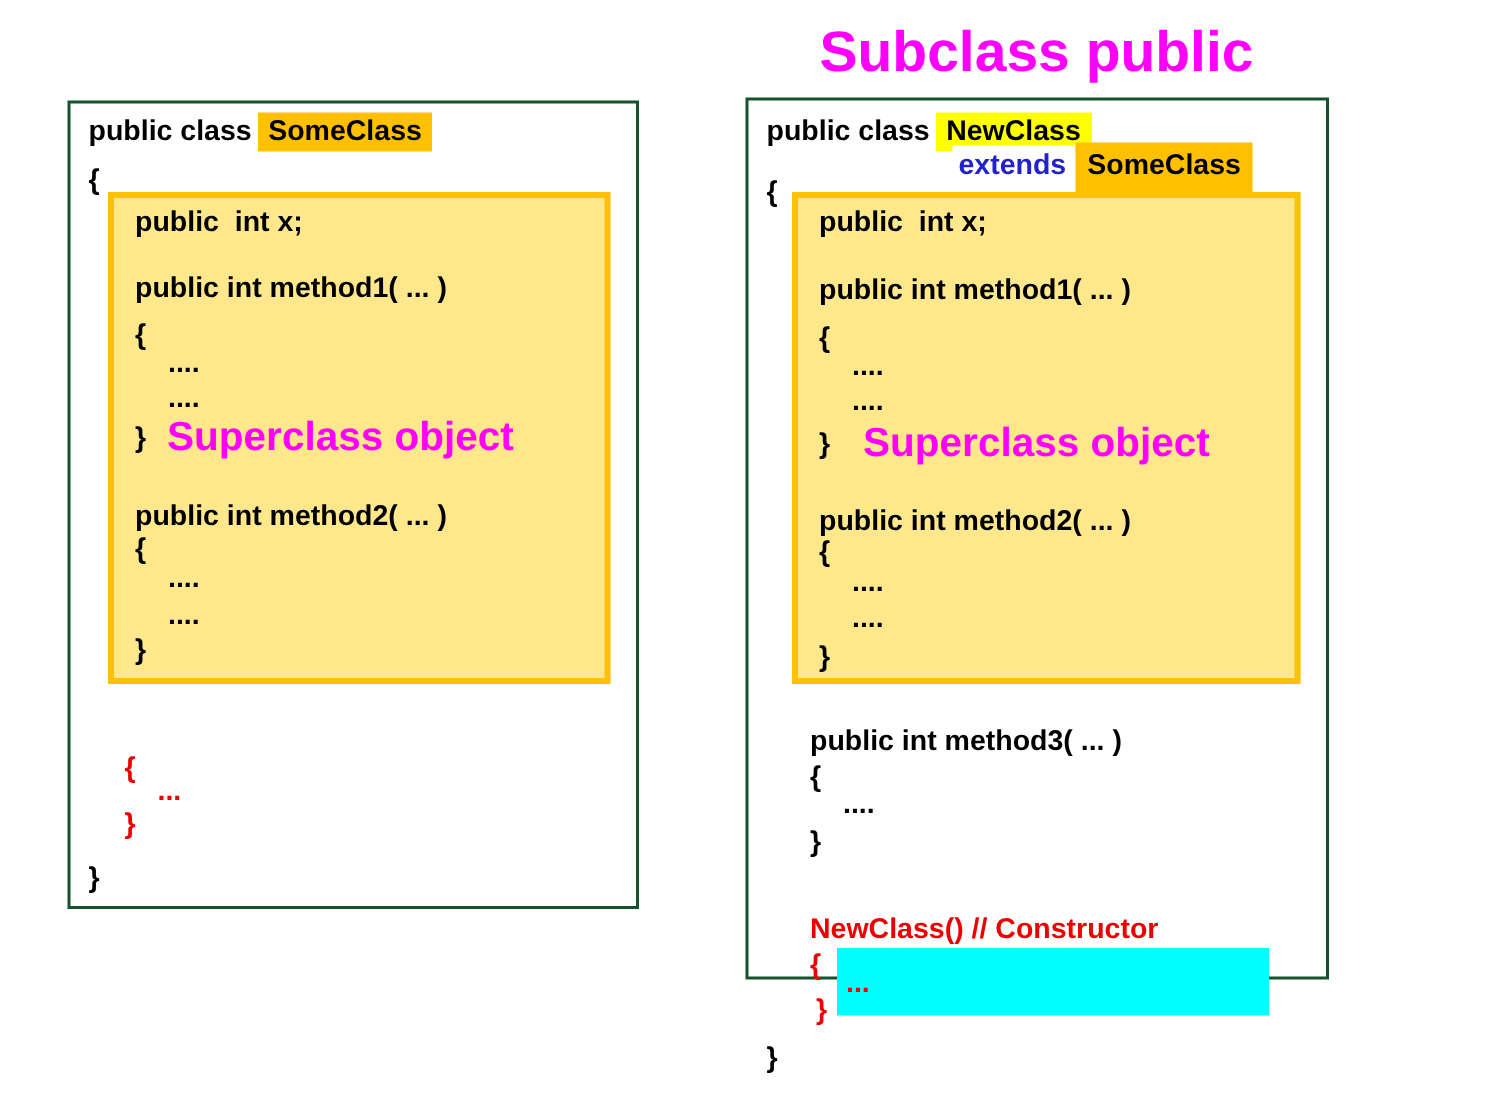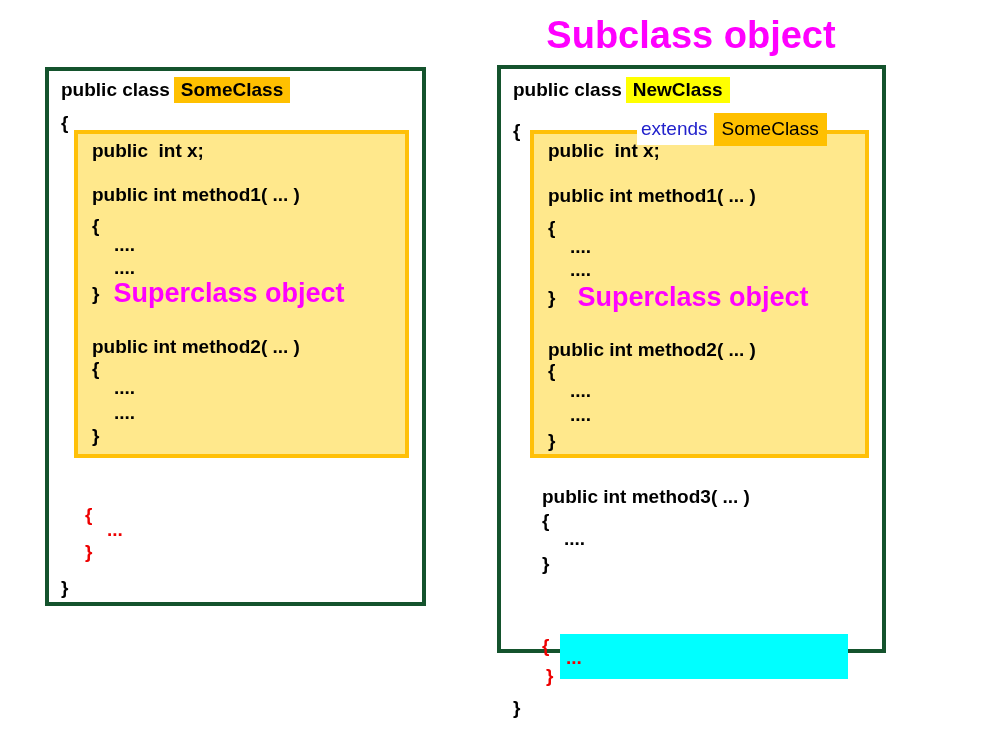--- a/index.html
+++ b/index.html
@@ -23,21 +23,21 @@
     text-align: center;
     font-size: 38px;
     font-weight: bold;
     color: var(--magenta);
     letter-spacing: 0px;
     white-space: pre;
   }
   .panel {
     position: absolute;
     background: #ffffff;
-    border: 4px solid #14532d;
+    border: 2px solid #14532d;
     box-sizing: border-box;
   }
   #panel-left  { left: 45px;  top: 67px; width: 381px; height: 539px; }
   #panel-right { left: 497px; top: 65px; width: 389px; height: 588px; }
 
   .ln {
     position: absolute;
     font-size: 19px;
     font-weight: bold;
     color: #000000;
@@ -60,23 +60,22 @@
     font-size: 27px;
     font-weight: bold;
     color: var(--magenta);
     margin-left: 14px;
     vertical-align: -2px;
   }
   .extends-line {
     position: absolute;
     z-index: 3;
     font-size: 19px;
-    font-weight: normal;
+    font-weight: bold;
     white-space: pre;
-    margin-top: 16px;
   }
   .extends-kw {
     background: #ffffff;
     color: var(--blue);
     padding: 3px 6px 6px 4px;
   }
   .extends-name {
     background: var(--amber);
     color: #000000;
     padding: 5px 8px 7px 8px;
@@ -85,21 +84,21 @@
     position: absolute;
     background: var(--cyan);
     z-index: 1;
   }
 </style>
 </head>
 <body>
 
 <div id="stage">
 
-  <div class="title">Subclass object</div>
+  <div class="title">Subclass public</div>
 
   <div id="panel-left" class="panel">
 
     <div class="ln" style="left:12px; top:8px;"><span>public class</span><span class="hl-amber">SomeClass</span></div>
 
     <div class="ln" style="left:12px; top:41px;">{</div>
 
     <div class="member-box" style="left:25px; top:59px; width:335px; height:328px;">
       <div class="ln" style="left:14px; top:6px;">public  int x;</div>
       <div class="ln" style="left:14px; top:50px;">public int method1( ... )</div>
@@ -141,20 +140,21 @@
       <div class="ln" style="left:36px; top:246px;">....</div>
       <div class="ln" style="left:36px; top:270px;">....</div>
       <div class="ln" style="left:14px; top:296px;">}</div>
     </div>
 
     <div class="ln" style="left:41px; top:417px;text-align:center;">public int method3( ... )</div>
     <div class="ln" style="left:41px; top:441px;">{</div>
     <div class="ln" style="left:63px; top:459px;">....</div>
     <div class="ln" style="left:41px; top:484px;">}</div>
 
+    <div class="ln red" style="left:41px; top:542px;">NewClass() // Constructor</div>
     <div class="ln red" style="left:41px; top:566px;">{</div>
     <div class="cyan-rect" style="left:59px; top:565px; width:288px; height:45px;"></div>
     <div class="ln red" style="left:65px; top:578px;">...</div>
     <div class="ln red" style="left:45px; top:596px;">}</div>
 
     <div class="ln" style="left:12px; top:628px;">}</div>
   </div>
 
 </div>
 

